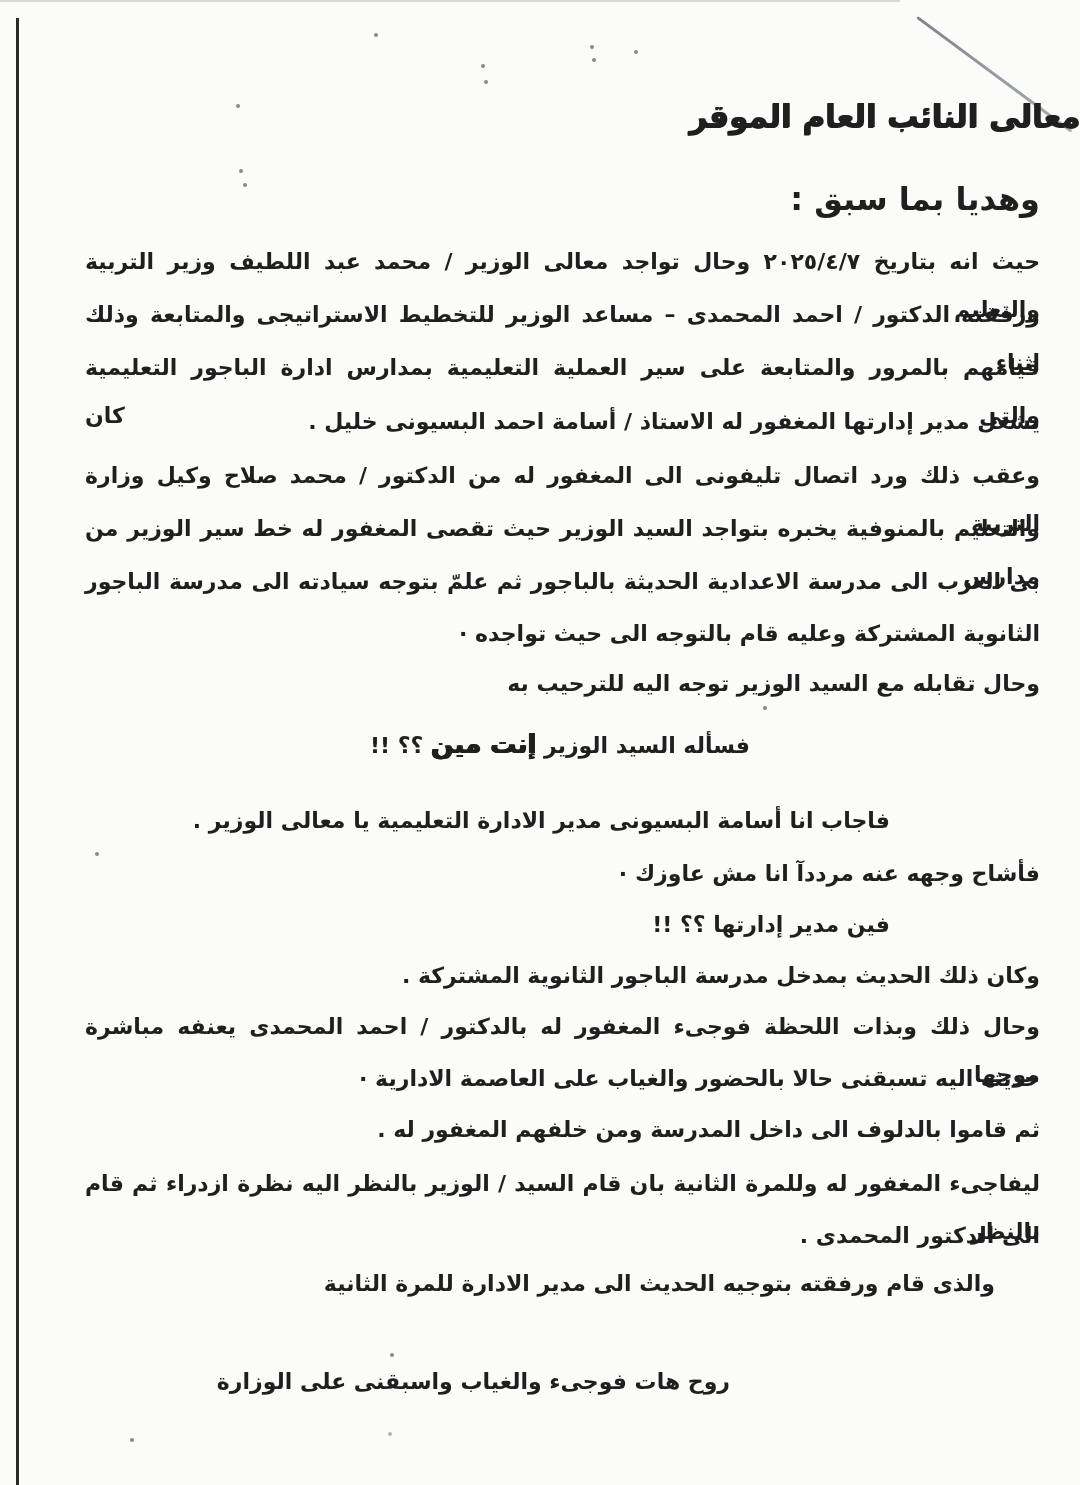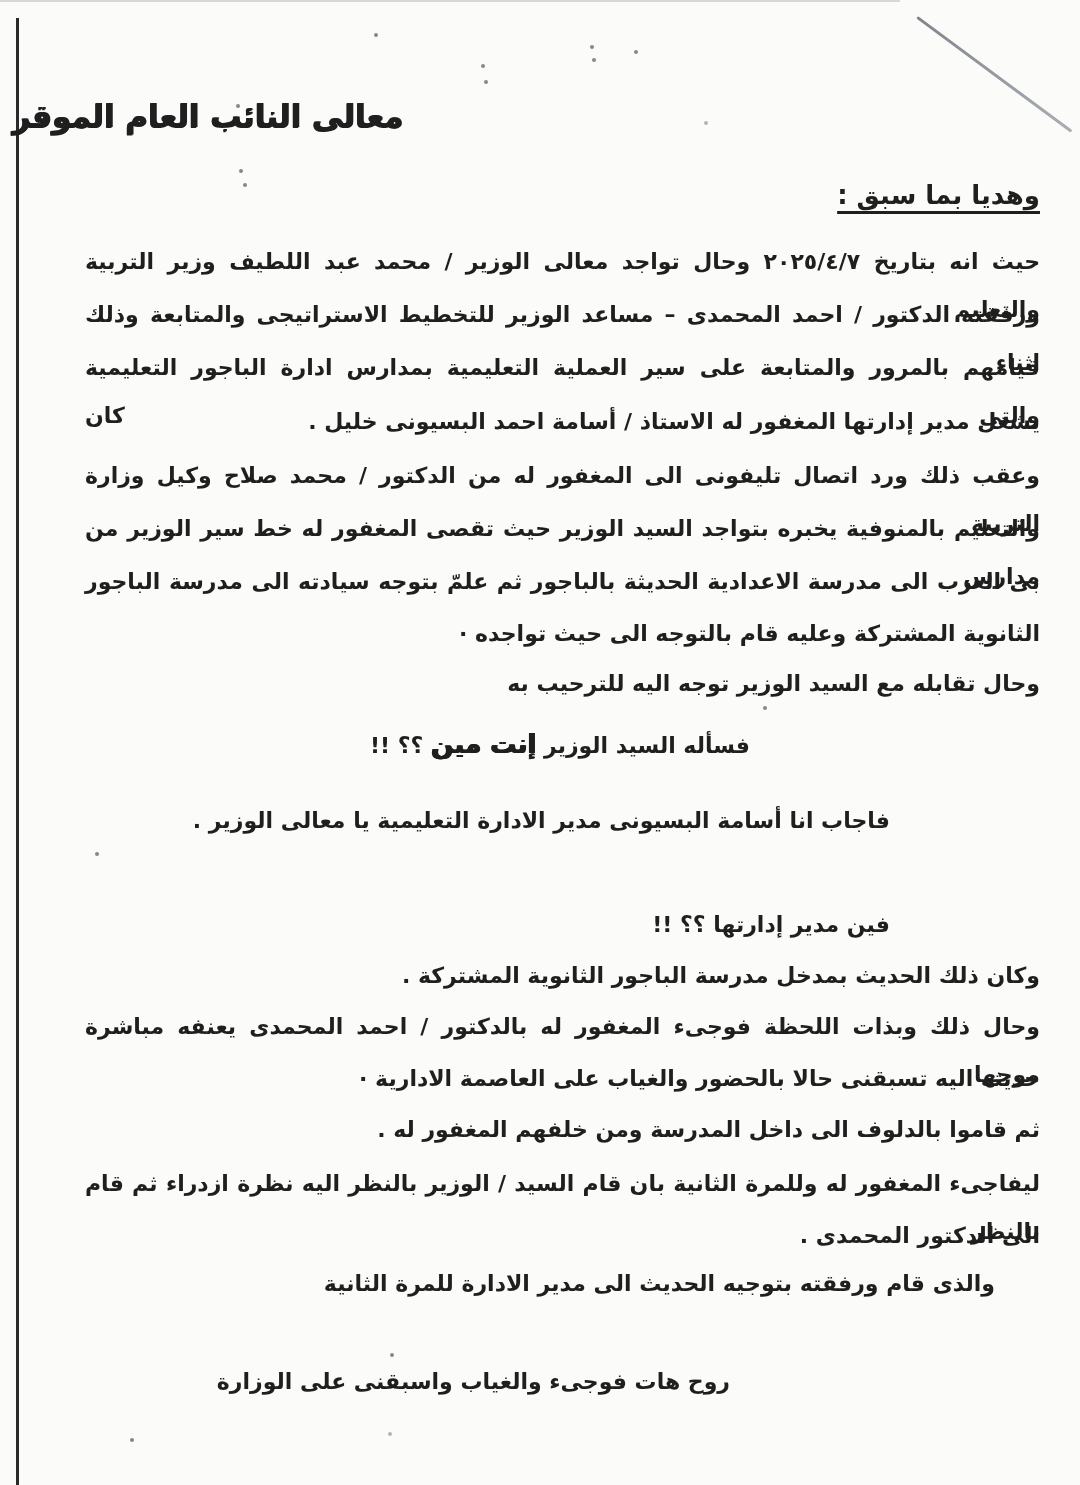--- a/index.html
+++ b/index.html
@@ -52,36 +52,35 @@
     width: 4px;
     height: 4px;
     border-radius: 50%;
     background: #4a4a4a;
     opacity: 0.65;
   }
   
   .title {
     position: absolute;
     top: 98px;
-    left: 12px;
+    left: 38px;
     right: 0;
-    text-align: left;
+    text-align: right;
     font-size: 31px;
     font-weight: bold;
     letter-spacing: 1px;
     text-shadow: 1.2px 0 0 currentColor, 0 0.6px 0 currentColor;
     white-space: nowrap;
   }
   .heading {
     position: absolute;
     top: 180px;
     right: 40px;
-    font-size: 26px;
+    font-size: 32px;
     font-weight: bold;
-    text-decoration: underline;
     text-decoration-thickness: 2.5px;
     text-underline-offset: 7px;
     white-space: nowrap;
   }
   .line {
     position: absolute;
     font-size: 22px;
     font-weight: bold;
     line-height: 48px;
     text-align: right;
@@ -137,20 +136,21 @@
   <div class="line flush" style="top:398px">يشغل مدير إدارتها المغفور له الاستاذ / أسامة احمد البسيونى خليل .</div>
   <div class="line just" style="top:452px">وعقب ذلك ورد اتصال تليفونى الى المغفور له من الدكتور / محمد صلاح وكيل وزارة التربية</div>
   <div class="line just" style="top:505px">والتعليم بالمنوفية يخبره بتواجد السيد الوزير حيث تقصى المغفور له خط سير الوزير من مدارس</div>
   <div class="line just" style="top:558px">بى العرب الى مدرسة الاعدادية الحديثة بالباجور ثم علمّ بتوجه سيادته الى مدرسة الباجور</div>
   <div class="line flush" style="top:610px">الثانوية المشتركة وعليه قام بالتوجه الى حيث تواجده ·</div>
   <div class="line flush" style="top:660px">وحال تقابله مع السيد الوزير توجه اليه للترحيب به</div>
 
   <div class="line" style="top:720px;right:330px"><span>فسأله السيد الوزير </span><span class="heavy">إنت مين</span><span> ؟؟ !!</span></div>
 
   <div class="line" style="top:797px;right:190px">فاجاب انا أسامة البسيونى مدير الادارة التعليمية يا معالى الوزير .</div>
+  <div class="line flush" style="top:850px">فأشاح وجهه عنه مرددآ انا مش عاوزك ·</div>
   <div class="line" style="top:901px;right:190px">فين مدير إدارتها ؟؟ !!</div>
   <div class="line flush" style="top:952px">وكان ذلك الحديث بمدخل مدرسة الباجور الثانوية المشتركة .</div>
   <div class="line just" style="top:1003px">وحال ذلك وبذات اللحظة فوجىء المغفور له بالدكتور / احمد المحمدى يعنفه مباشرة موجها</div>
   <div class="line flush" style="top:1055px">حديثه اليه تسبقنى حالا بالحضور والغياب على العاصمة الادارية ·</div>
   <div class="line flush" style="top:1106px">ثم قاموا بالدلوف الى داخل المدرسة ومن خلفهم المغفور له .</div>
   <div class="line just" style="top:1160px">ليفاجىء المغفور له وللمرة الثانية بان قام السيد / الوزير بالنظر اليه نظرة ازدراء ثم قام بالنظر</div>
   <div class="line flush" style="top:1212px">الى الدكتور المحمدى .</div>
   <div class="line" style="top:1260px;right:85px">والذى قام ورفقته بتوجيه الحديث الى مدير الادارة للمرة الثانية</div>
   <div class="line" style="top:1358px;right:350px">روح هات فوجىء والغياب واسبقنى على الوزارة</div>
 

